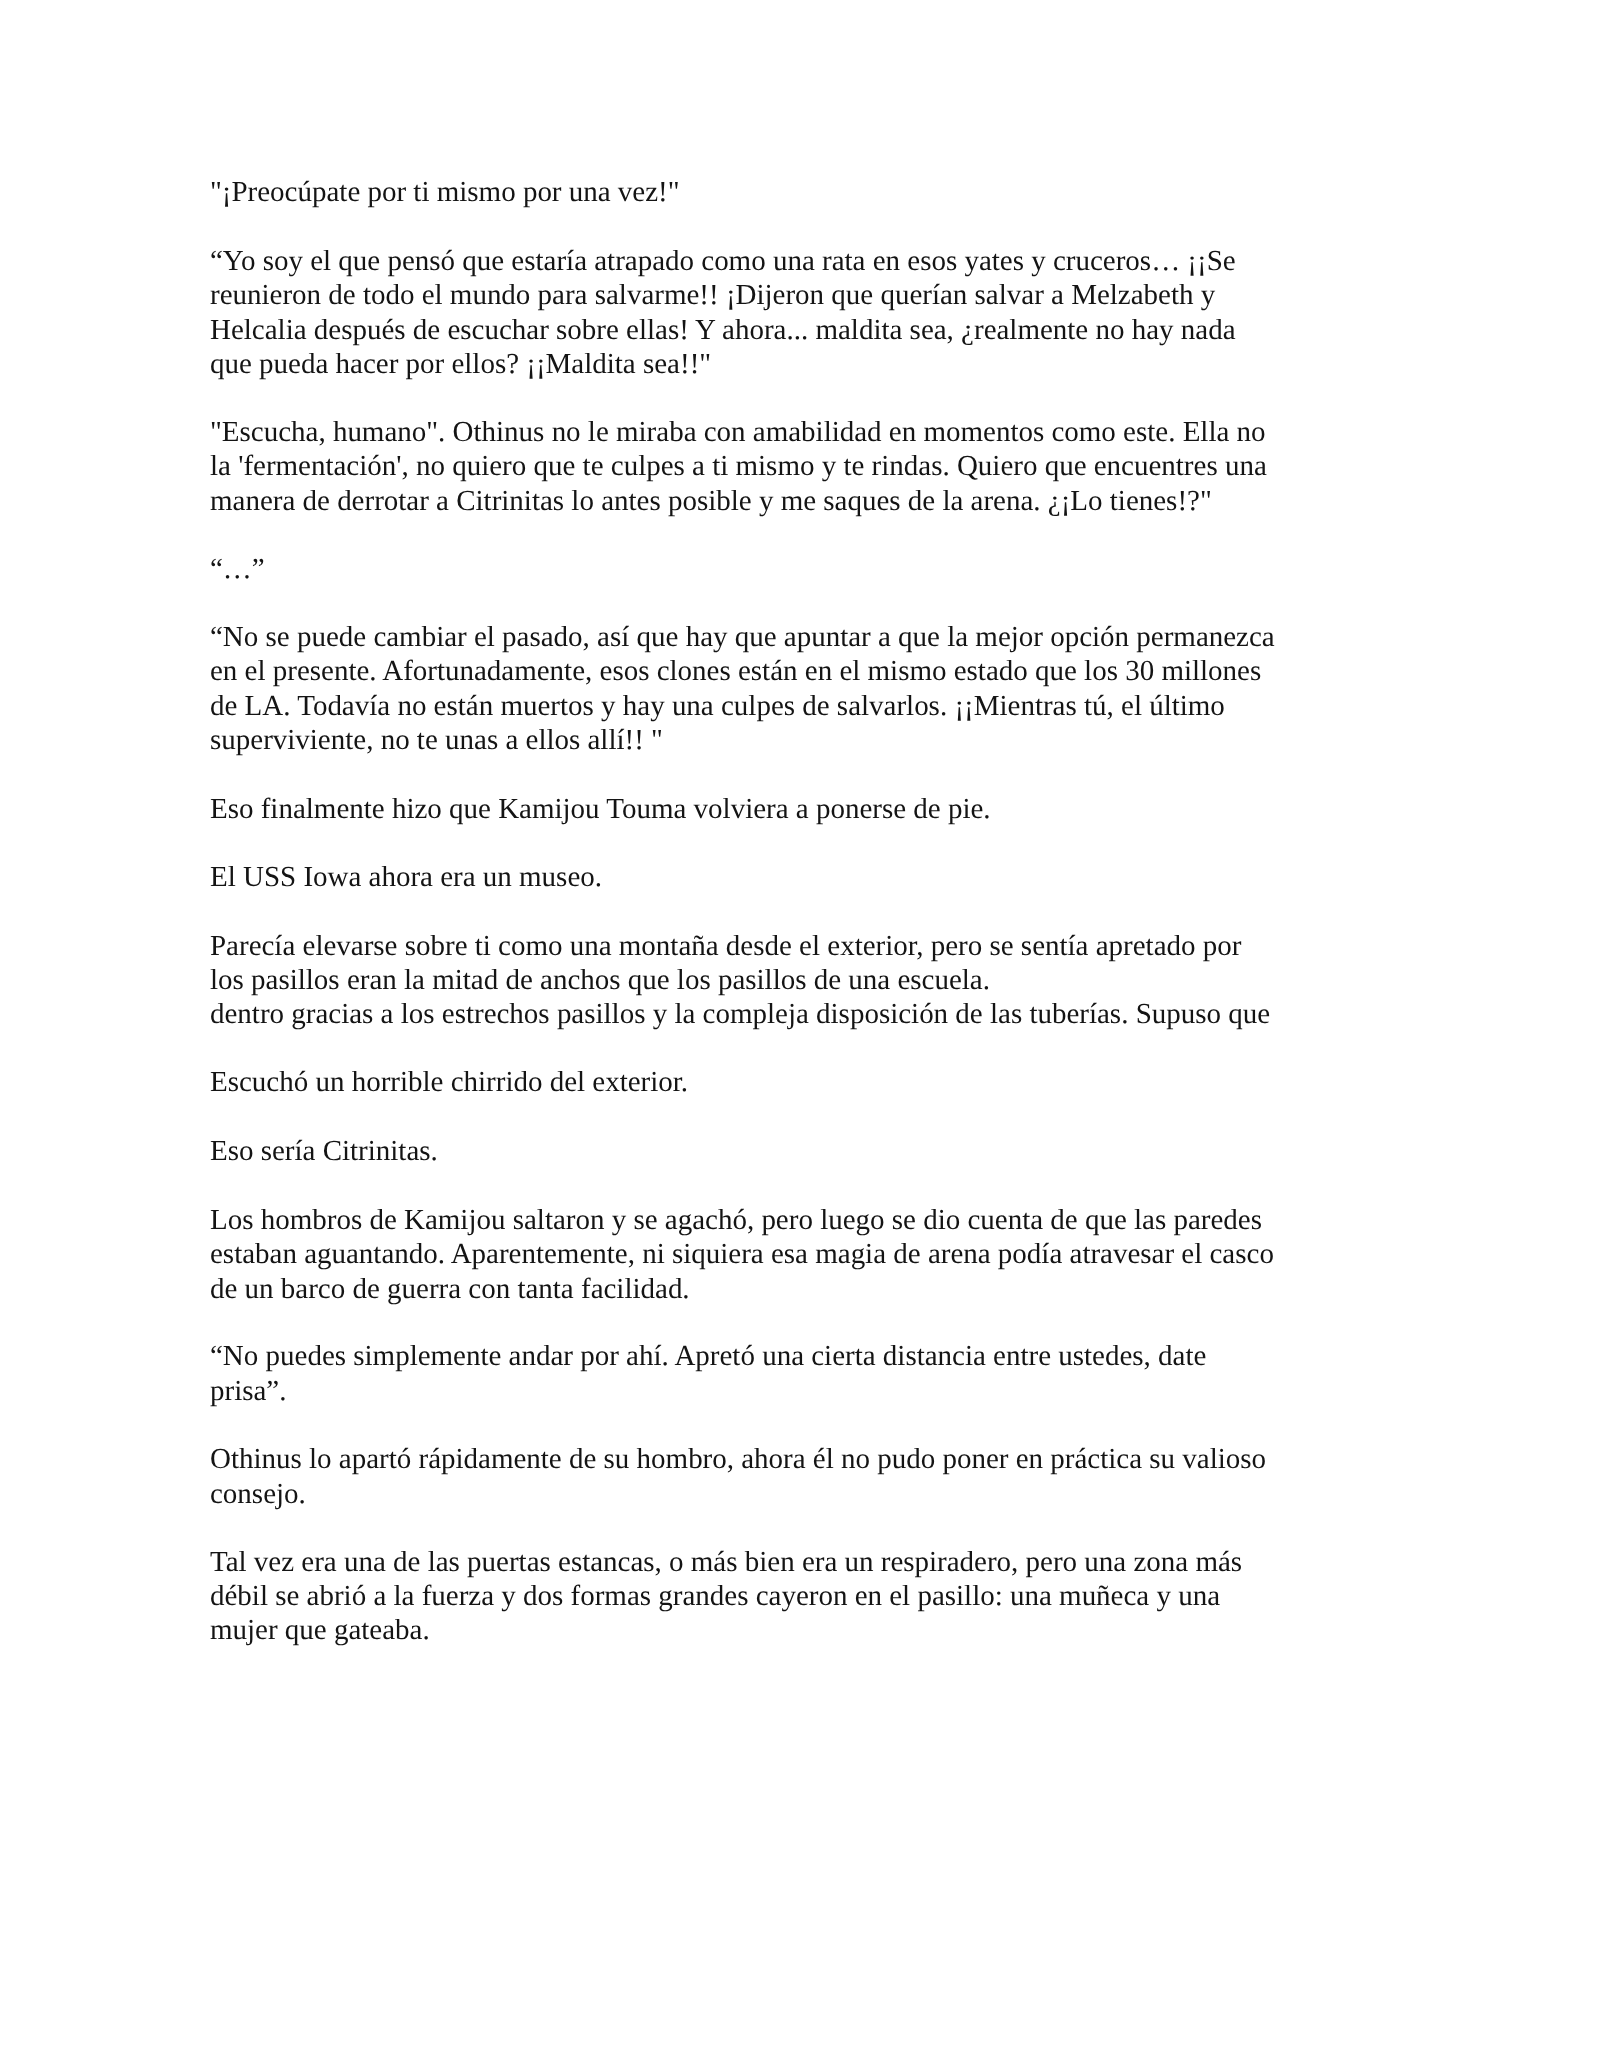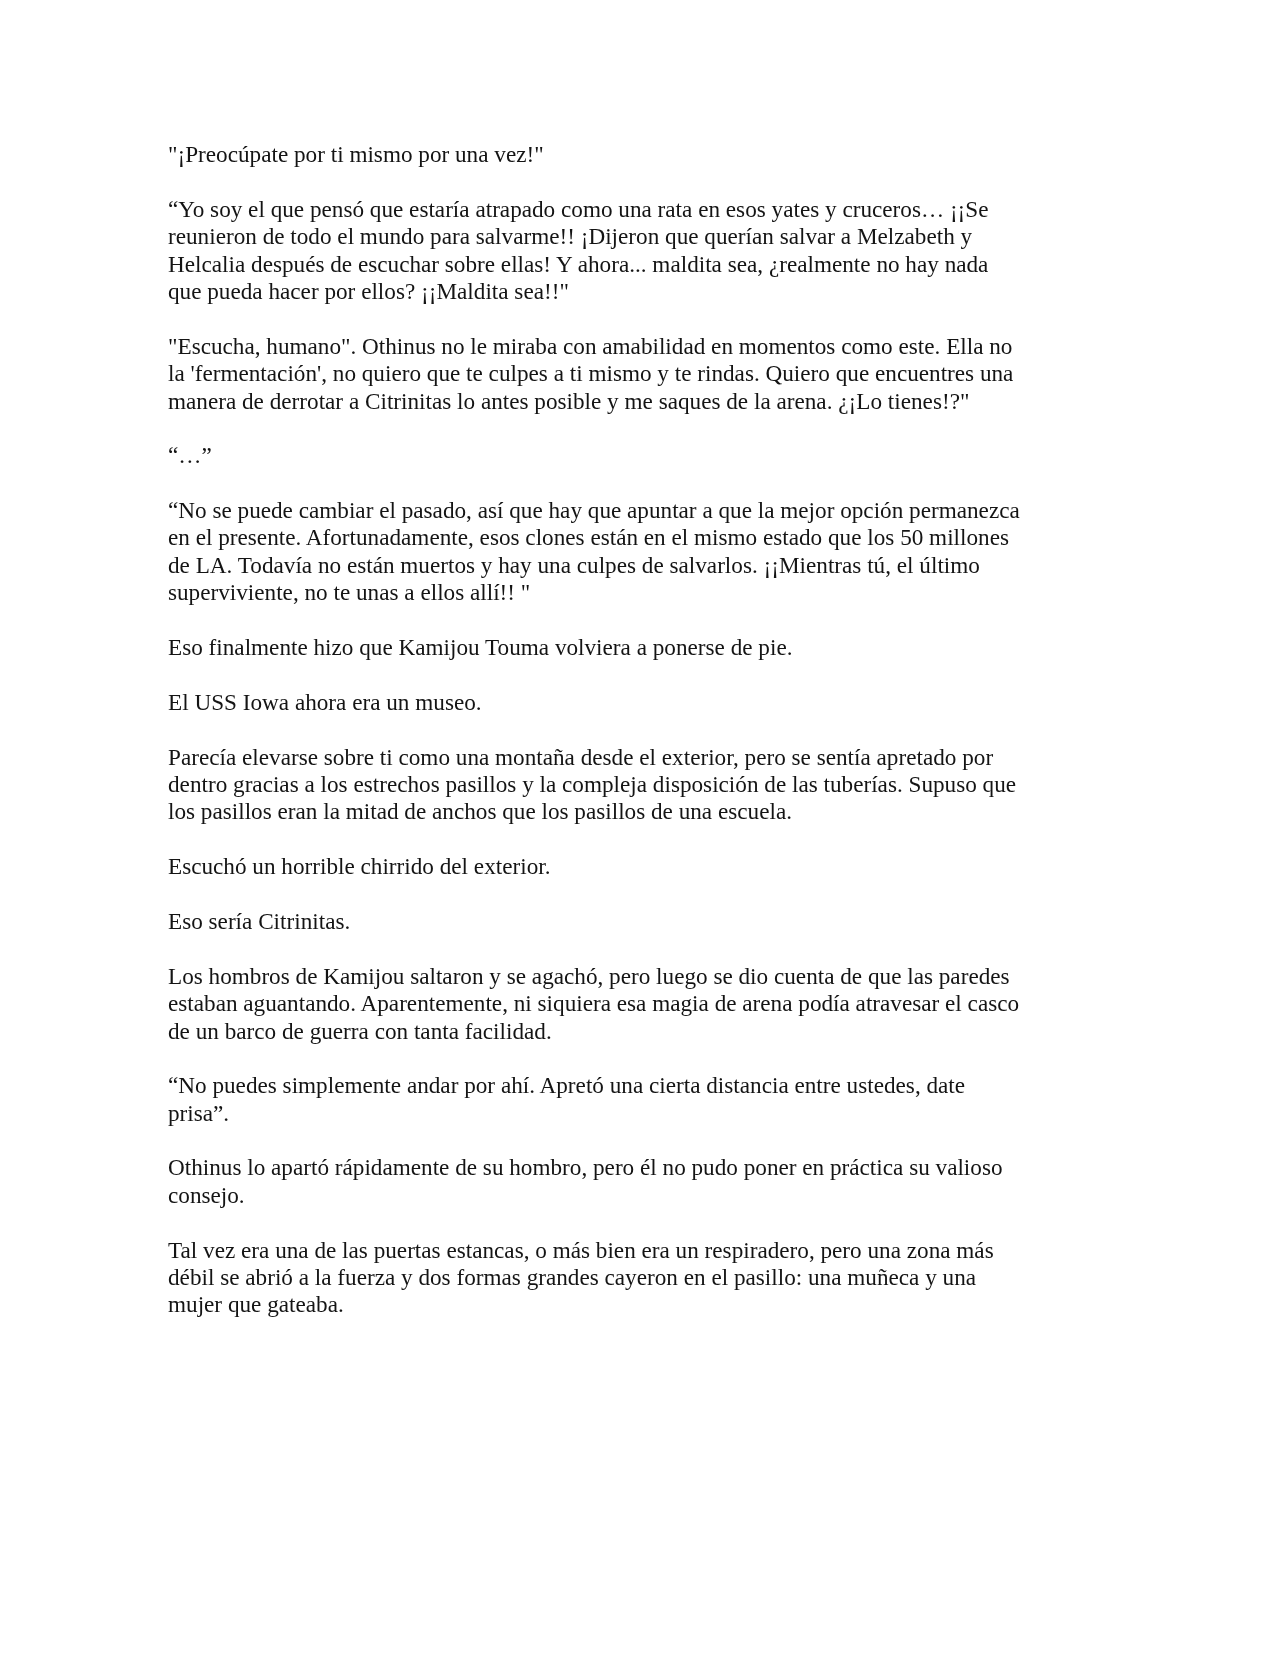--- a/index.html
+++ b/index.html
@@ -62,38 +62,38 @@
       <span class="line">la 'fermentación', no quiero que te culpes a ti mismo y te rindas. Quiero que encuentres una</span>
       <span class="line">manera de derrotar a Citrinitas lo antes posible y me saques de la arena. ¿¡Lo tienes!?"</span>
     </p>
 
     <p class="para">
       <span class="line">“…”</span>
     </p>
 
     <p class="para">
       <span class="line">“No se puede cambiar el pasado, así que hay que apuntar a que la mejor opción permanezca</span>
-      <span class="line">en el presente. Afortunadamente, esos clones están en el mismo estado que los 50 millones</span>
+      <span class="line">en el presente. Afortunadamente, esos clones están en el mismo estado que los 30 millones</span>
       <span class="line">de LA. Todavía no están muertos y hay una culpes de salvarlos. ¡¡Mientras tú, el último</span>
       <span class="line">superviviente, no te unas a ellos allí!! "</span>
     </p>
 
     <p class="para">
       <span class="line">Eso finalmente hizo que Kamijou Touma volviera a ponerse de pie.</span>
     </p>
 
 
     <p class="para">
       <span class="line">El USS Iowa ahora era un museo.</span>
     </p>
 
     <p class="para">
       <span class="line">Parecía elevarse sobre ti como una montaña desde el exterior, pero se sentía apretado por</span>
+      <span class="line">los pasillos eran la mitad de anchos que los pasillos de una escuela.</span>
       <span class="line">dentro gracias a los estrechos pasillos y la compleja disposición de las tuberías. Supuso que</span>
-      <span class="line">los pasillos eran la mitad de anchos que los pasillos de una escuela.</span>
     </p>
 
     <p class="para">
       <span class="line">Escuchó un horrible chirrido del exterior.</span>
     </p>
 
     <p class="para">
       <span class="line">Eso sería Citrinitas.</span>
     </p>
 
@@ -102,21 +102,21 @@
       <span class="line">estaban aguantando. Aparentemente, ni siquiera esa magia de arena podía atravesar el casco</span>
       <span class="line">de un barco de guerra con tanta facilidad.</span>
     </p>
 
     <p class="para">
       <span class="line">“No puedes simplemente andar por ahí. Apretó una cierta distancia entre ustedes, date</span>
       <span class="line">prisa”.</span>
     </p>
 
     <p class="para">
-      <span class="line">Othinus lo apartó rápidamente de su hombro, pero él no pudo poner en práctica su valioso</span>
+      <span class="line">Othinus lo apartó rápidamente de su hombro, ahora él no pudo poner en práctica su valioso</span>
       <span class="line">consejo.</span>
     </p>
 
     <p class="para">
       <span class="line">Tal vez era una de las puertas estancas, o más bien era un respiradero, pero una zona más</span>
       <span class="line">débil se abrió a la fuerza y dos formas grandes cayeron en el pasillo: una muñeca y una</span>
       <span class="line">mujer que gateaba.</span>
     </p>
 
   </div>

